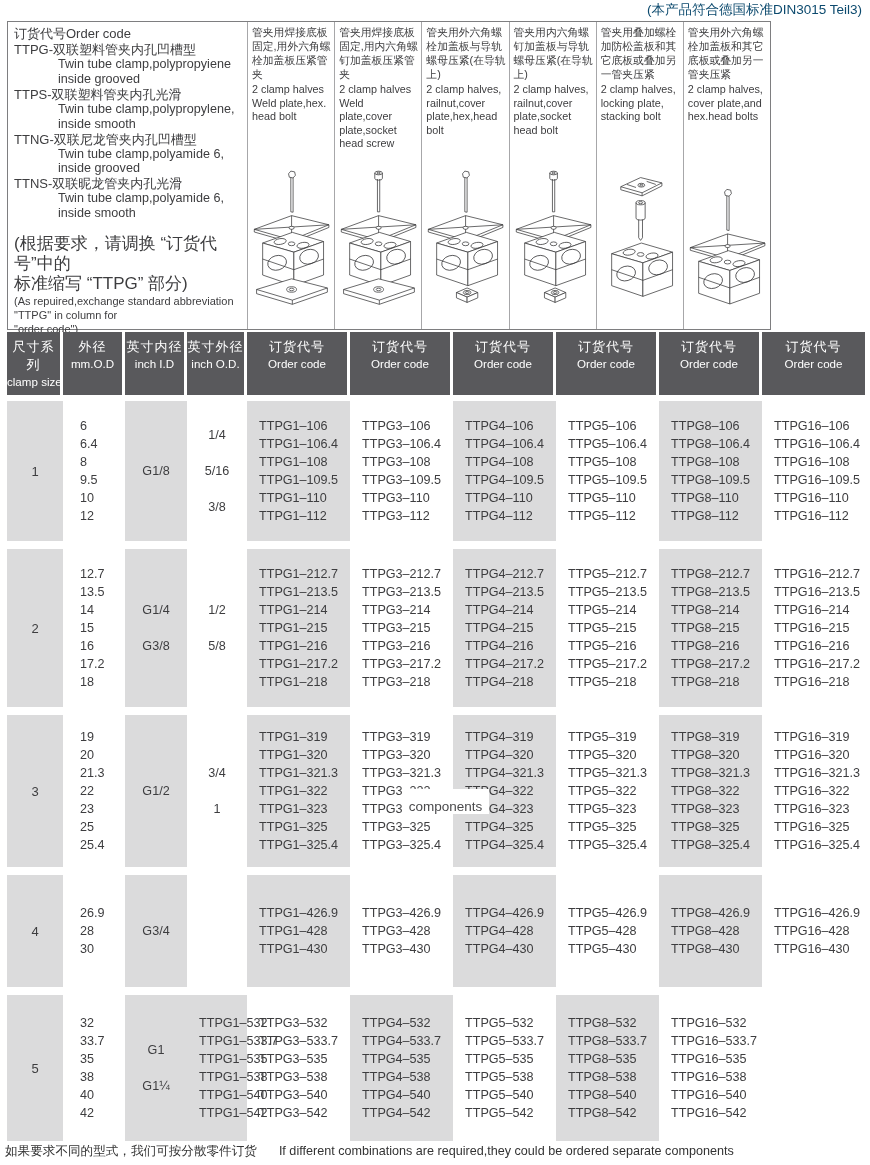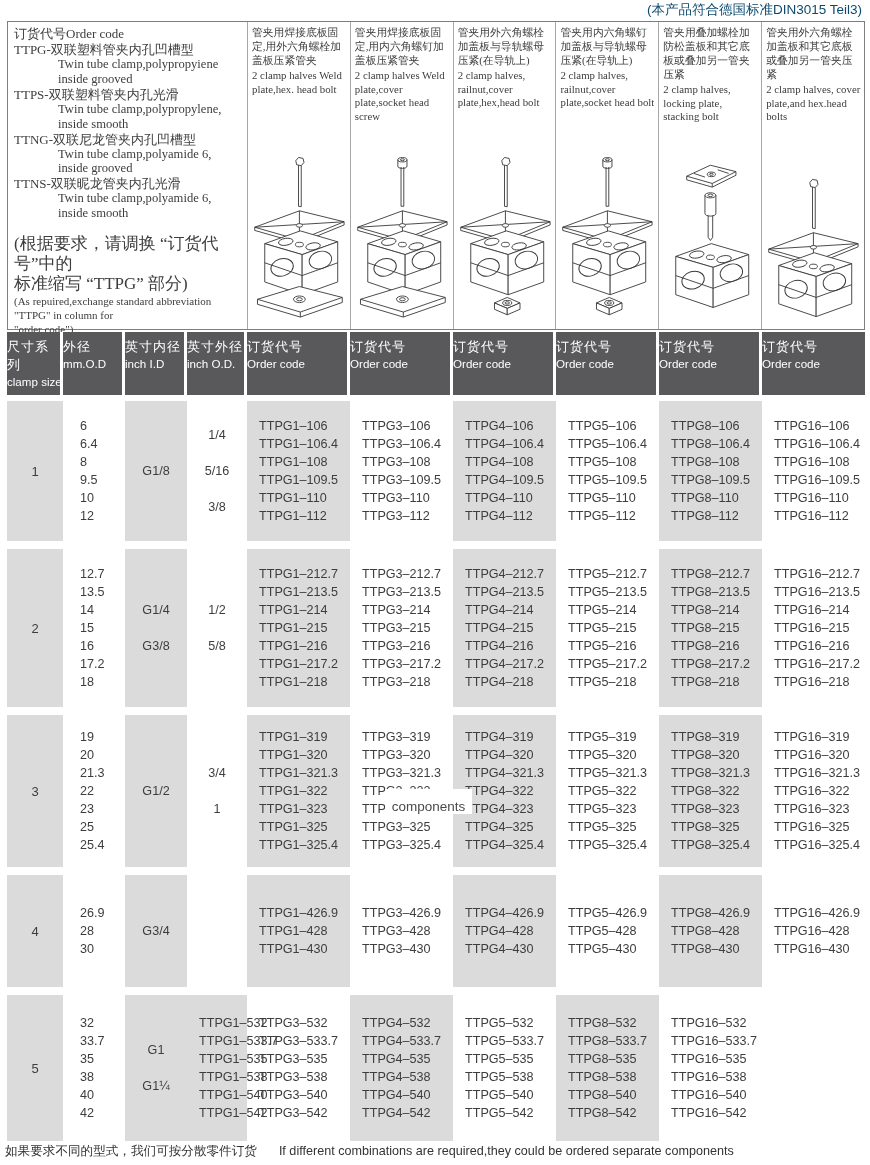--- a/index.html
+++ b/index.html
@@ -1,58 +1,58 @@
 <!DOCTYPE html>
 <html><head>
 <meta charset="utf-8">
 <style>
   html,body{margin:0;padding:0;background:#fff;}
   .page{position:relative;width:870px;height:1165px;background:#fff;overflow:hidden;
         font-family:"Liberation Sans","DejaVu Sans",sans-serif;color:#3d3d3f;}
   .top-note{position:absolute;top:1px;right:8px;font-size:13.5px;color:#0c4a6e;}
   
-  .panel{position:absolute;left:7px;top:21px;width:858px;height:309px;border:1.5px solid #7e7e80;
-         box-sizing:border-box;display:flex;background:#fff;font-family:Liberation Serif, serif;}
+  .panel{position:absolute;left:7px;top:21px;width:764px;height:309px;border:1.5px solid #7e7e80;
+         box-sizing:border-box;display:flex;background:#fff;}
   .info{width:239px;flex:none;box-sizing:border-box;padding:4px 4px 2px 6px;font-size:13px;line-height:1.17;}
   .info .ttl{margin-bottom:1px;}
   .entry-en{padding-left:44px;font-size:12.6px;}
   .note{margin-top:13px;}
   .note .zh{font-size:17px;}
   .note .en{font-size:11px;line-height:1.3;}
   .pcol{flex:1;border-left:1px solid #a7a7a9;box-sizing:border-box;display:flex;flex-direction:column;
         padding:3px 3px 4px 4px;}
   .pcol .zh{font-size:10.8px;line-height:1.3;}
   .pcol .en{font-size:10.8px;line-height:1.25;margin-top:2px;}
   .pcol svg{margin-top:auto;width:100%;height:170px;display:block;}
   .draw{stroke:#3a3a3c;stroke-width:1;fill:#fff;}
   .draw-n{stroke:#3a3a3c;stroke-width:1;fill:none;}
   
   .tbl{position:absolute;left:7px;top:332px;width:858px;}
   .grid{display:grid;grid-template-columns:56px 62px 62px 60px repeat(6,103px);}
-  .thead .hcell{background:#59595c;color:#fff;text-align:left;padding:6px 0 7px;
+  .thead .hcell{background:#59595c;color:#fff;text-align:center;padding:6px 0 7px;
                 border-right:3px solid #fff;box-sizing:border-box;}
   .thead .hcell:last-child{border-right:none;}
   .hzh{font-size:13px;letter-spacing:1px;}
   .hen{font-size:11.6px;margin-top:1px;letter-spacing:0;white-space:nowrap;}
   .group{display:grid;grid-template-columns:56px 62px 62px 60px repeat(6,103px);margin-top:8px;}
   .group:first-child{margin-top:6px;}
   .group:nth-child(1){height:140px;}
   .group:nth-child(2){height:158px;}
   .group:nth-child(3){height:152px;}
   .group:nth-child(4){height:112px;}
   .group:nth-child(5){height:146px;}
   .cell{box-sizing:border-box;}
   .stripe{background:#dbdbdc;}
   .ln{line-height:18px;font-size:12.6px;white-space:nowrap;}
   .cell-a{display:flex;align-items:center;justify-content:center;font-size:13px;}
   .cell-b{display:flex;flex-direction:column;justify-content:center;padding-left:17px;}
   .cell-c,.cell-d{display:flex;flex-direction:column;justify-content:center;align-items:center;gap:18px;}
   .cell-code{display:flex;flex-direction:column;justify-content:center;padding-left:12px;}
   
-  .watermark{position:absolute;left:385px;top:789px;width:87px;height:25px;background:#fff;z-index:5;
+  .watermark{position:absolute;left:402px;top:789px;width:87px;height:25px;background:#fff;z-index:5;
              display:flex;align-items:flex-end;justify-content:center;font-size:13.5px;color:#4a4a4c;}
   .bottom-note{position:absolute;left:5px;top:1143px;font-size:12.6px;color:#333;white-space:nowrap;}
   .bottom-note .en{margin-left:22px;}
 </style>
 </head>
 <body>
 
 <div class="page">
 
   <div class="top-note">(本产品符合德国标准DIN3015 Teil3)</div>

